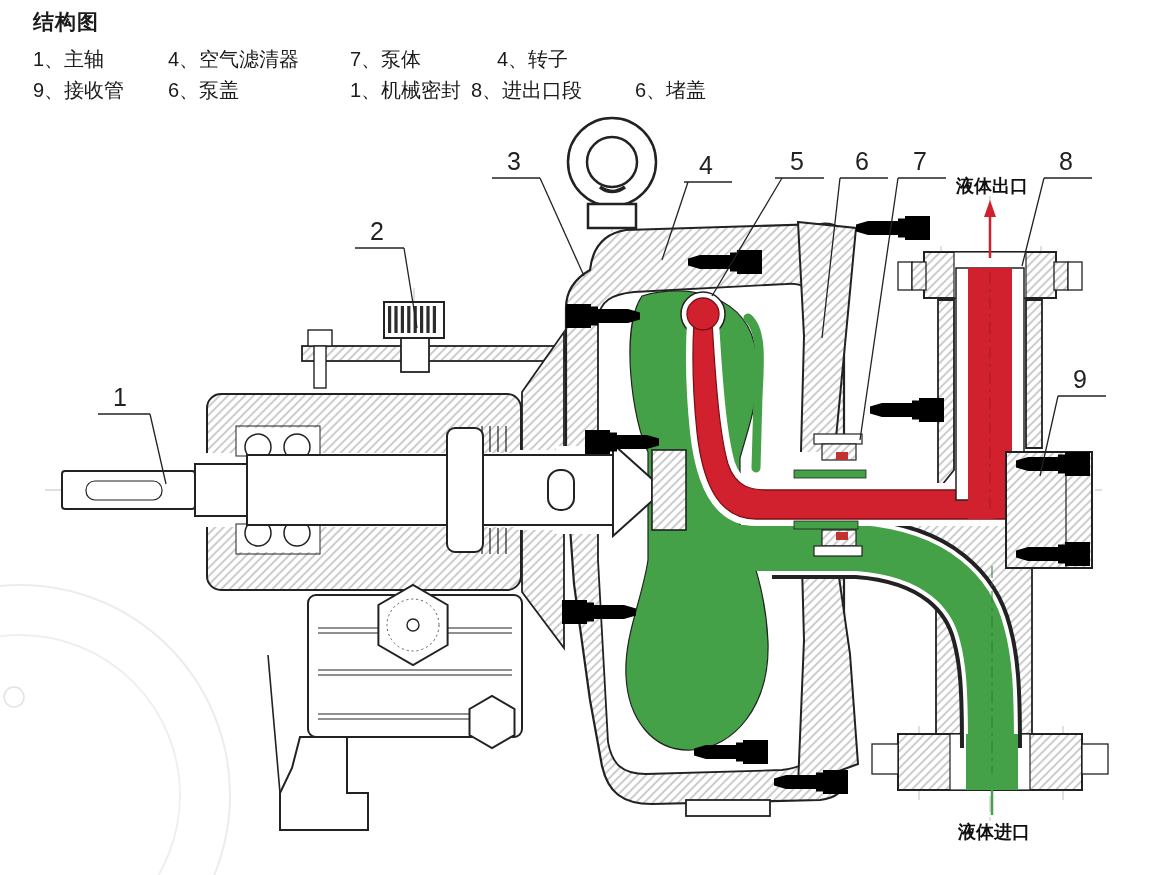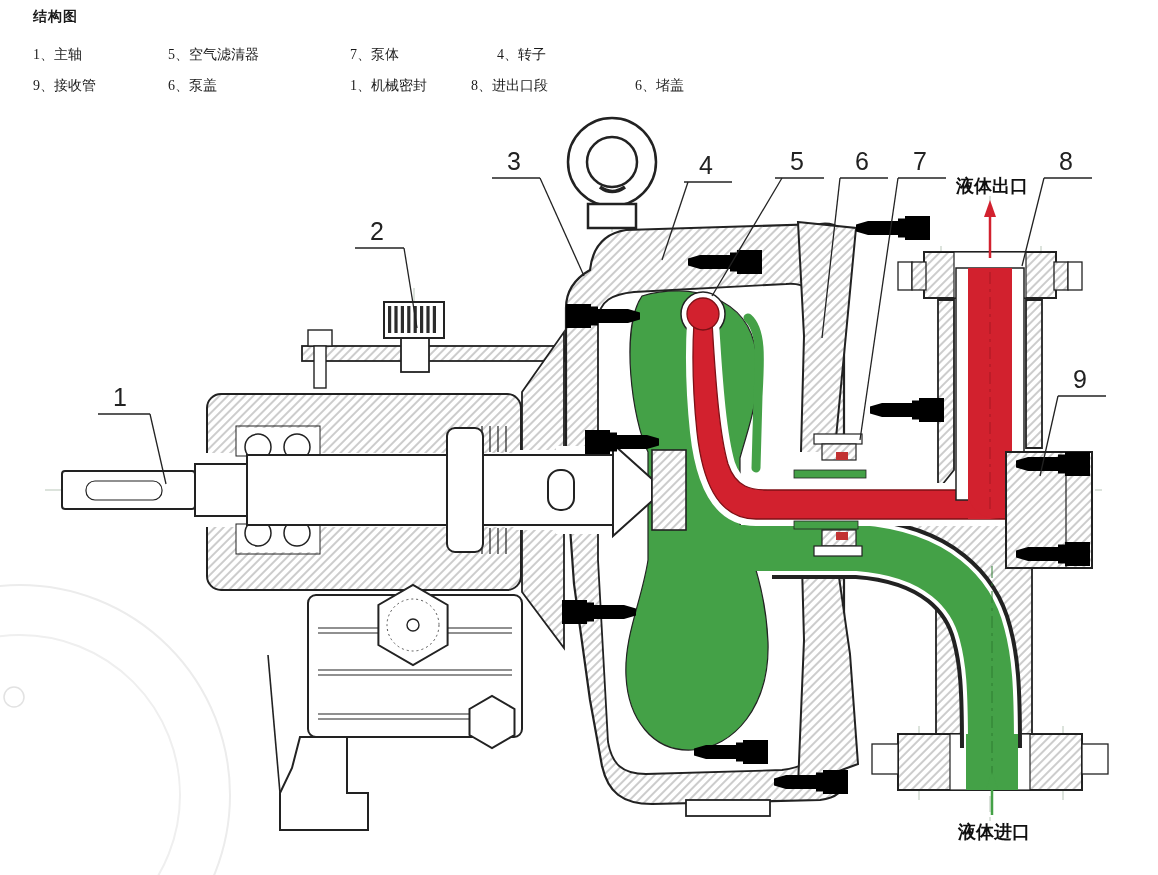--- a/index.html
+++ b/index.html
@@ -1,35 +1,35 @@
 <!DOCTYPE html>
 <html><head>
 <meta charset="utf-8">
 <style>
   html,body{margin:0;padding:0;background:#fff;}
   .page{position:relative;width:1158px;height:875px;background:#fff;overflow:hidden;
         font-family:"Liberation Sans",sans-serif;color:#1b1b1b;}
-  .title{position:absolute;left:33px;top:8px;font-size:14px;font-weight:600;letter-spacing:1px;}
-  .li{position:absolute;font-size:14px;white-space:nowrap;font-family:Liberation Serif, serif;}
+  .title{position:absolute;left:33px;top:8px;font-size:21px;font-weight:600;letter-spacing:1px;}
+  .li{position:absolute;font-size:20px;white-space:nowrap;}
   .r1{top:46px;} .r2{top:77px;}
   svg{position:absolute;left:0;top:0;}
   .ln{stroke:#222;fill:none;}
   .cl{stroke:#b9c7b9;stroke-width:1;fill:none;stroke-dasharray:16 5 4 5;}
   text.callout{font-size:25px;fill:#222;font-family:"Liberation Sans",sans-serif;}
   text.flow{font-size:18px;font-weight:600;fill:#101010;font-family:"Liberation Sans",sans-serif;}
 </style>
 </head>
 <body>
 
 <div class="page">
 
   <div class="title">结构图</div>
   <div>
     <span class="li r1" style="left:33px">1、主轴</span>
-    <span class="li r1" style="left:168px">5、空气滤清器</span>
+    <span class="li r1" style="left:168px">4、空气滤清器</span>
     <span class="li r1" style="left:350px">7、泵体</span>
     <span class="li r1" style="left:497px">4、转子</span>
     <span class="li r2" style="left:33px">9、接收管</span>
     <span class="li r2" style="left:168px">6、泵盖</span>
     <span class="li r2" style="left:350px">1、机械密封</span>
     <span class="li r2" style="left:471px">8、进出口段</span>
     <span class="li r2" style="left:635px">6、堵盖</span>
   </div>
 
   <svg width="1158" height="875" viewBox="0 0 1158 875">

